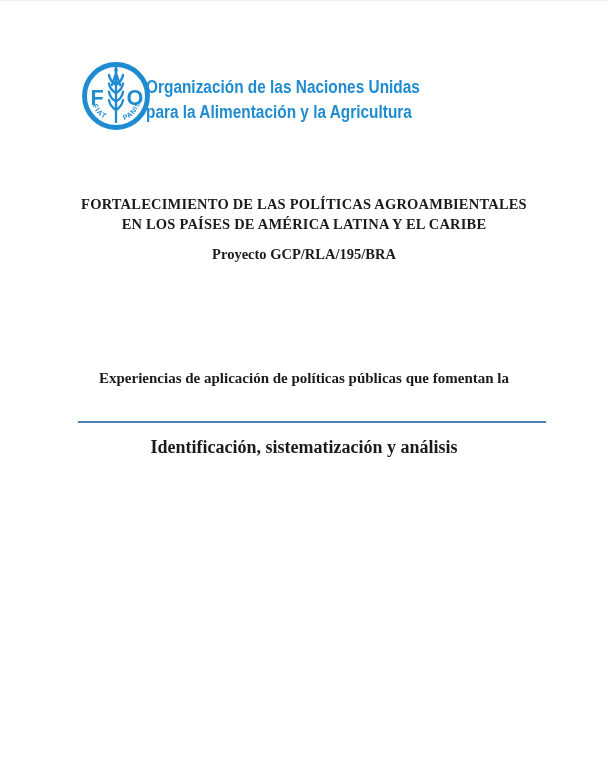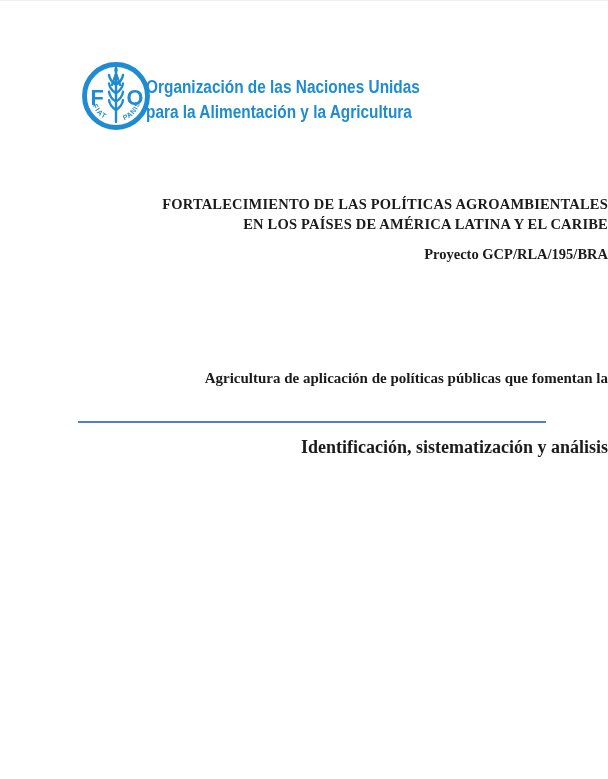--- a/index.html
+++ b/index.html
@@ -34,21 +34,21 @@
     color: var(--fao-blue);
     transform: scaleX(0.88);
     transform-origin: left top;
     white-space: nowrap;
   }
 
   
   .centered {
     position: absolute;
     left: 0; width: 608px;
-    text-align: right;
+    text-align: center;
   }
   .program-title {
     top: 193px;
     font-size: 14.5px;
     font-weight: bold;
     line-height: 20px;
     letter-spacing: 0.2px;
   }
   .project-code {
     top: 245px;
@@ -129,18 +129,18 @@
 </div>
 
 <div class="centered program-title">
   <span class="line">FORTALECIMIENTO DE LAS POLÍTICAS AGROAMBIENTALES</span>
   <span class="line">EN LOS PAÍSES DE AMÉRICA LATINA Y EL CARIBE</span>
 </div>
 
 <div class="centered project-code">Proyecto GCP/RLA/195/BRA</div>
 
 <div class="centered doc-title">
-  <span class="line">Agricultura de aplicación de políticas públicas que fomentan la</span>
+  <span class="line">Experiencias de aplicación de políticas públicas que fomentan la</span>
 </div>
 
 <div class="divider"></div>
 
 <div class="centered doc-subtitle">Identificación, sistematización y análisis</div>
 
 </body></html>

